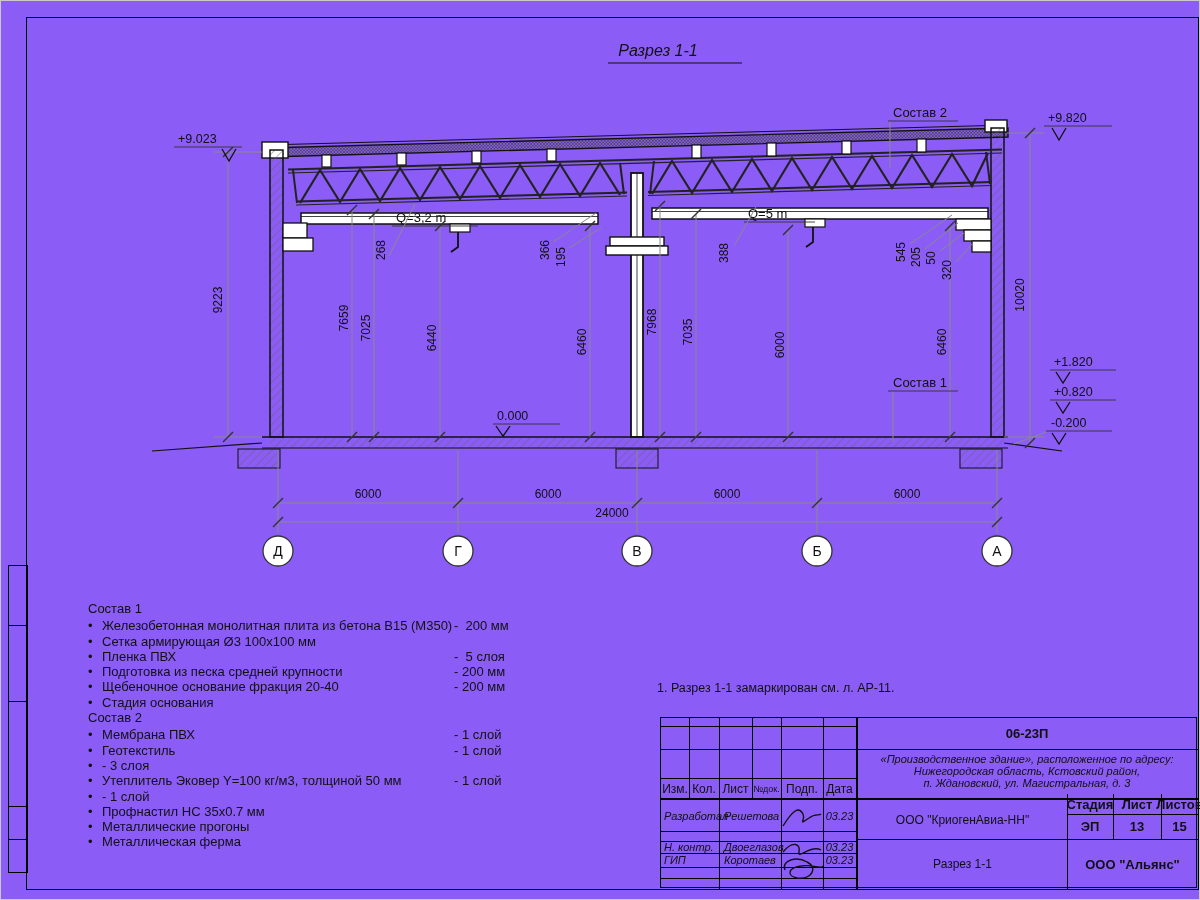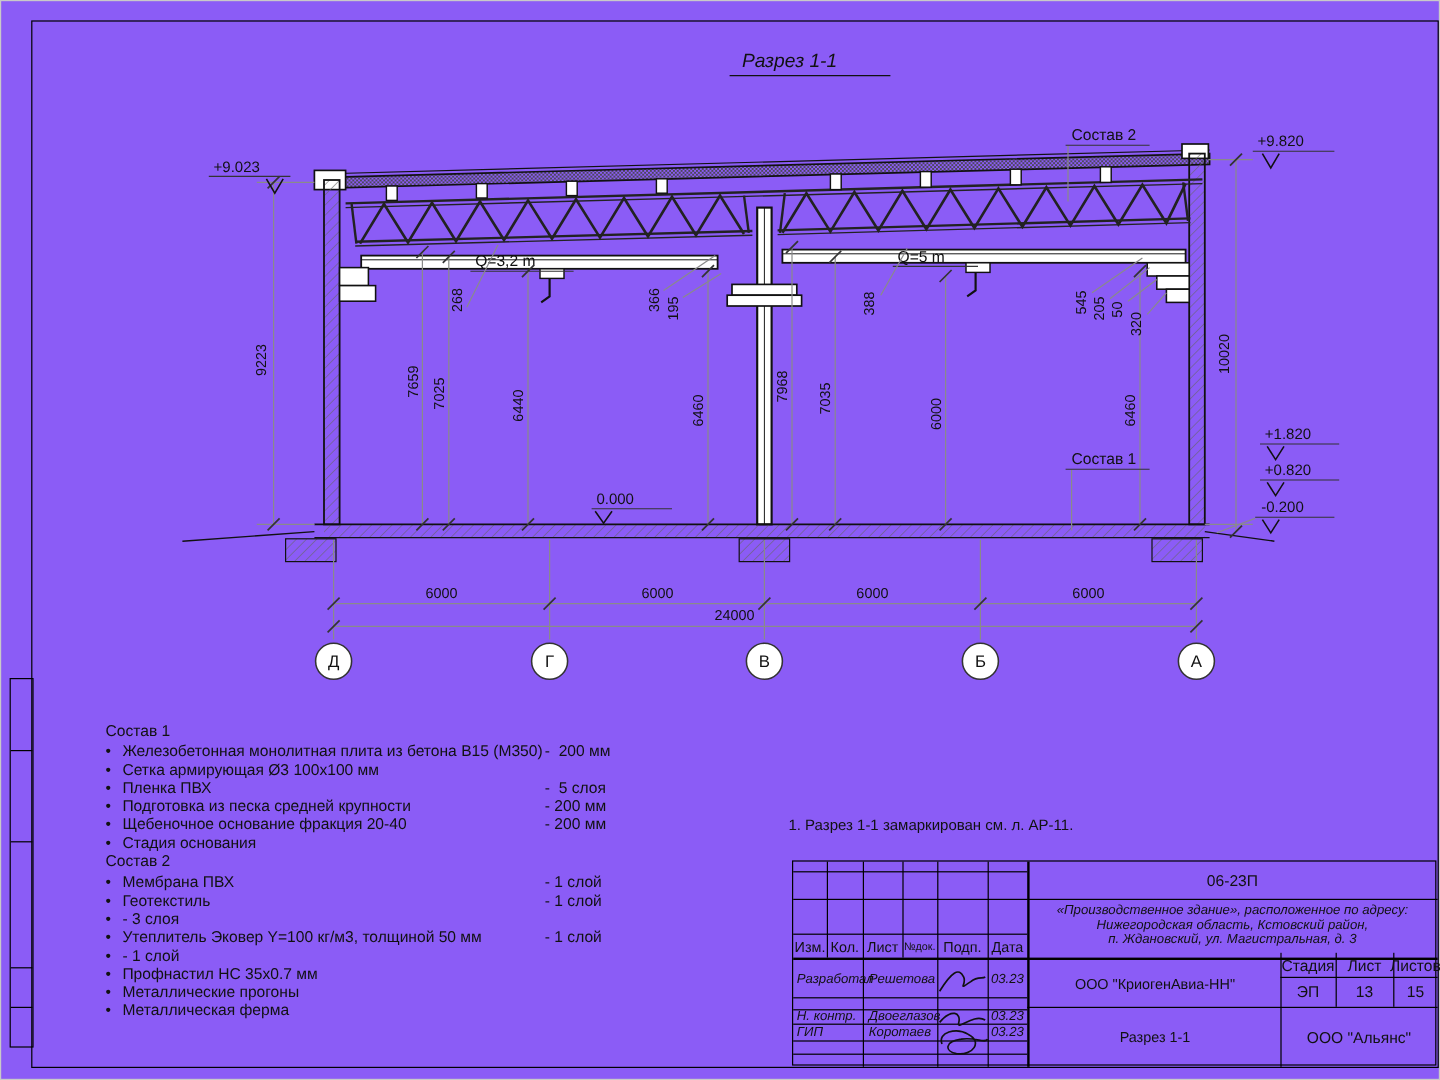--- a/index.html
+++ b/index.html
@@ -26,21 +26,21 @@
   .note{position:absolute;left:657px;top:681px;font-size:12.5px;}
   
   .tb{position:absolute;left:660px;top:717px;width:537px;height:171px;border:1.6px solid #000;box-sizing:border-box;font-size:12px;}
   .tb .v,.tb .h{position:absolute;background:#000;}
   .tb .v{width:1px;}
   .tb .h{height:1px;}
   .tb .cell{position:absolute;display:flex;align-items:center;justify-content:center;text-align:center;}
   .tb .cl{justify-content:flex-start;padding-left:3px;}
   .small{font-size:9px;}
   .f11{font-size:11px;font-style:italic;}
-  .f13{font-size:13px;}
+  .f13{font-size:13px;font-weight:bold;}
   .sig{position:absolute;}
 </style>
 </head>
 <body>
 
 <div class="page">
   <div class="page-edge"></div>
   <div class="frame"></div>
 
   <div class="lstamp">

